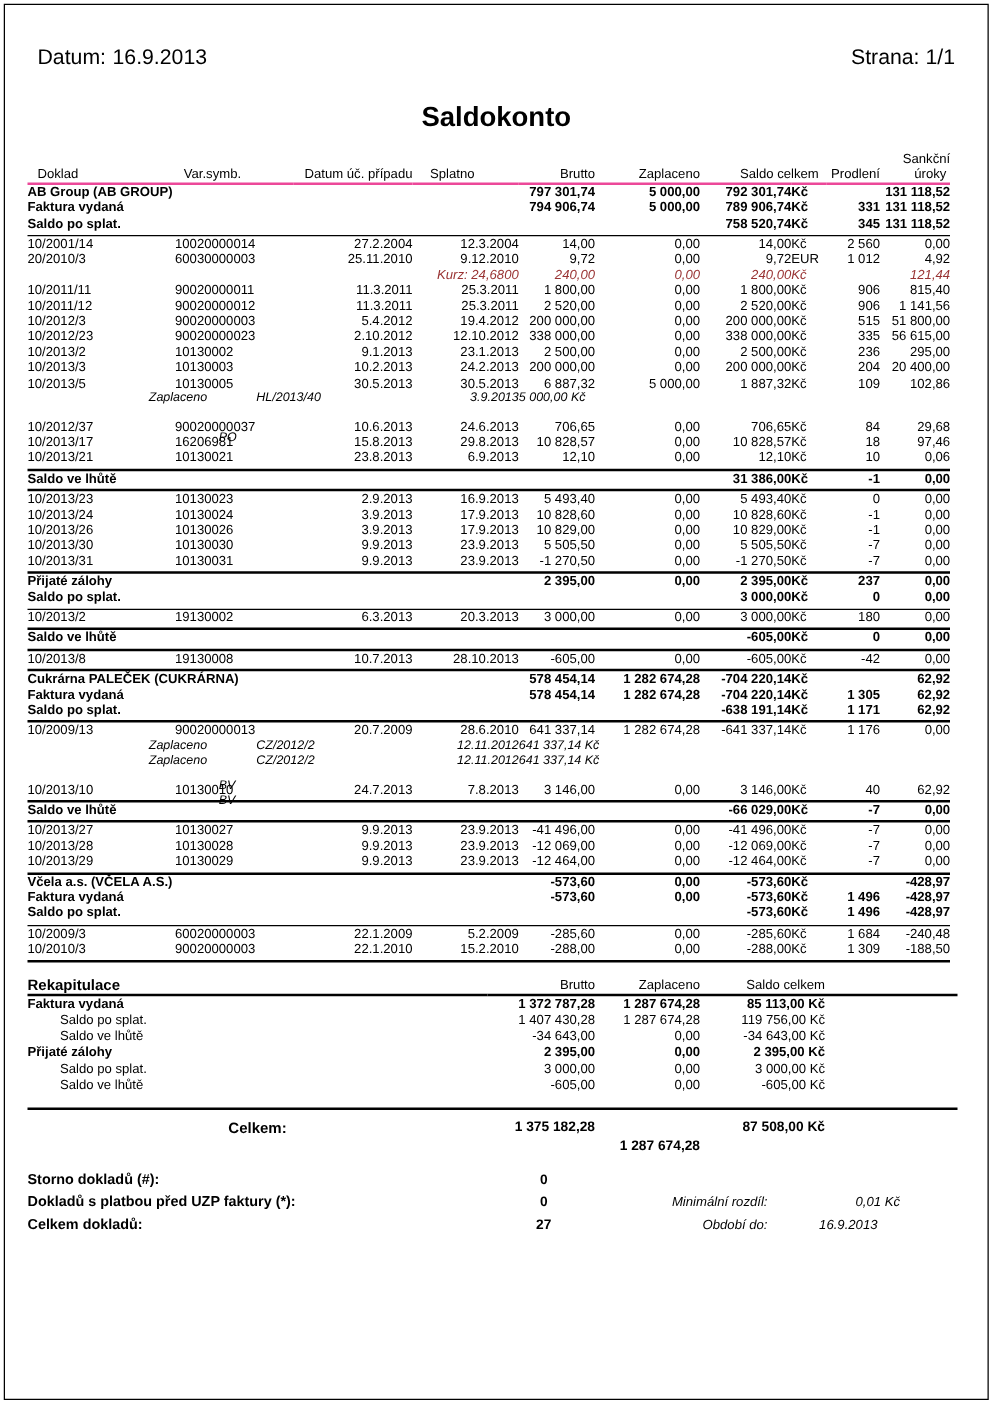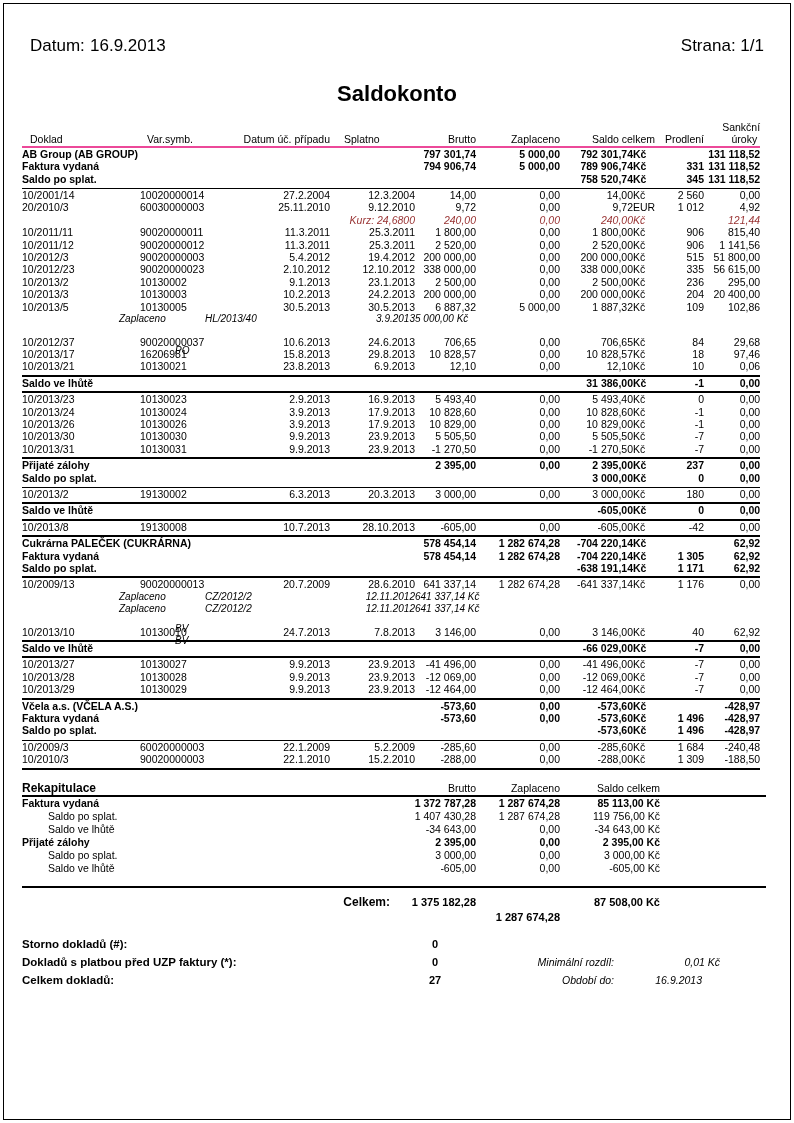--- a/index.html
+++ b/index.html
@@ -45,21 +45,21 @@
   tr.rekhead th{border-bottom:2.5px solid #000;height:17px;}
   th.rektitle{text-align:left;padding-left:8px;font-size:12px;font-weight:bold;}
   th.rekcol{text-align:right;font-weight:normal;}
   td.rlab{padding-left:8px;text-align:left;}
   td.rlab.ind{padding-left:26px;}
   td.rnum{text-align:right;}
   td.rnum .n{display:inline-block;margin-left:-40px;}
   tr.rb td{font-weight:bold;}
   tr.spacer td{height:7px;line-height:7px;}
   tr.celkem td{font-weight:bold;font-size:11px;height:15px;line-height:15px;}
-  td.celk-lab{font-size:12px !important;padding-left:8px;text-align:right;margin-left:17px;}
+  td.celk-lab{font-size:12px !important;padding-left:8px;text-align:center;margin-left:17px;}
   
   table.stats{margin:10px 0 0 22px;width:744px;font-size:11px;}
   table.stats td{padding:0;height:18px;line-height:18px;white-space:nowrap;vertical-align:bottom;}
   td.stat-lab{font-weight:bold;padding-left:8px;text-align:left;font-size:11.5px;}
   td.stat-val{font-weight:bold;text-align:center;}
   td.ital-lab{font-style:italic;text-align:right;padding-right:2px;font-size:10.5px;}
   td.ital-val{font-style:italic;text-align:right;font-size:10.5px;margin-top:16px;}
   td.ital-val.pr{padding-right:18px;}
 </style>
 </head>

